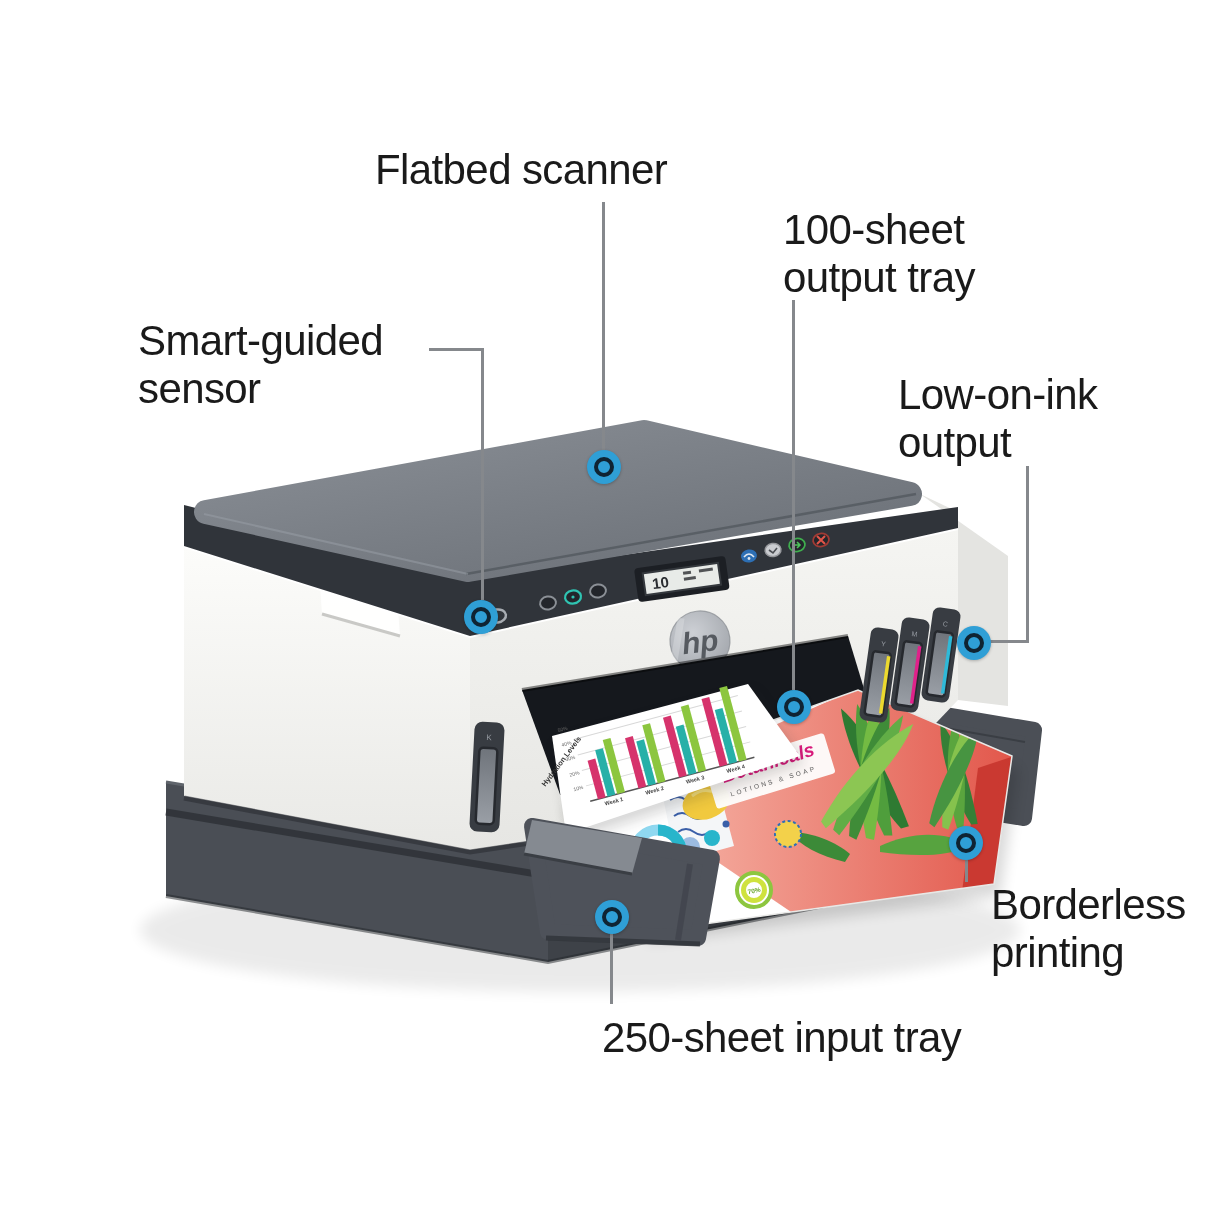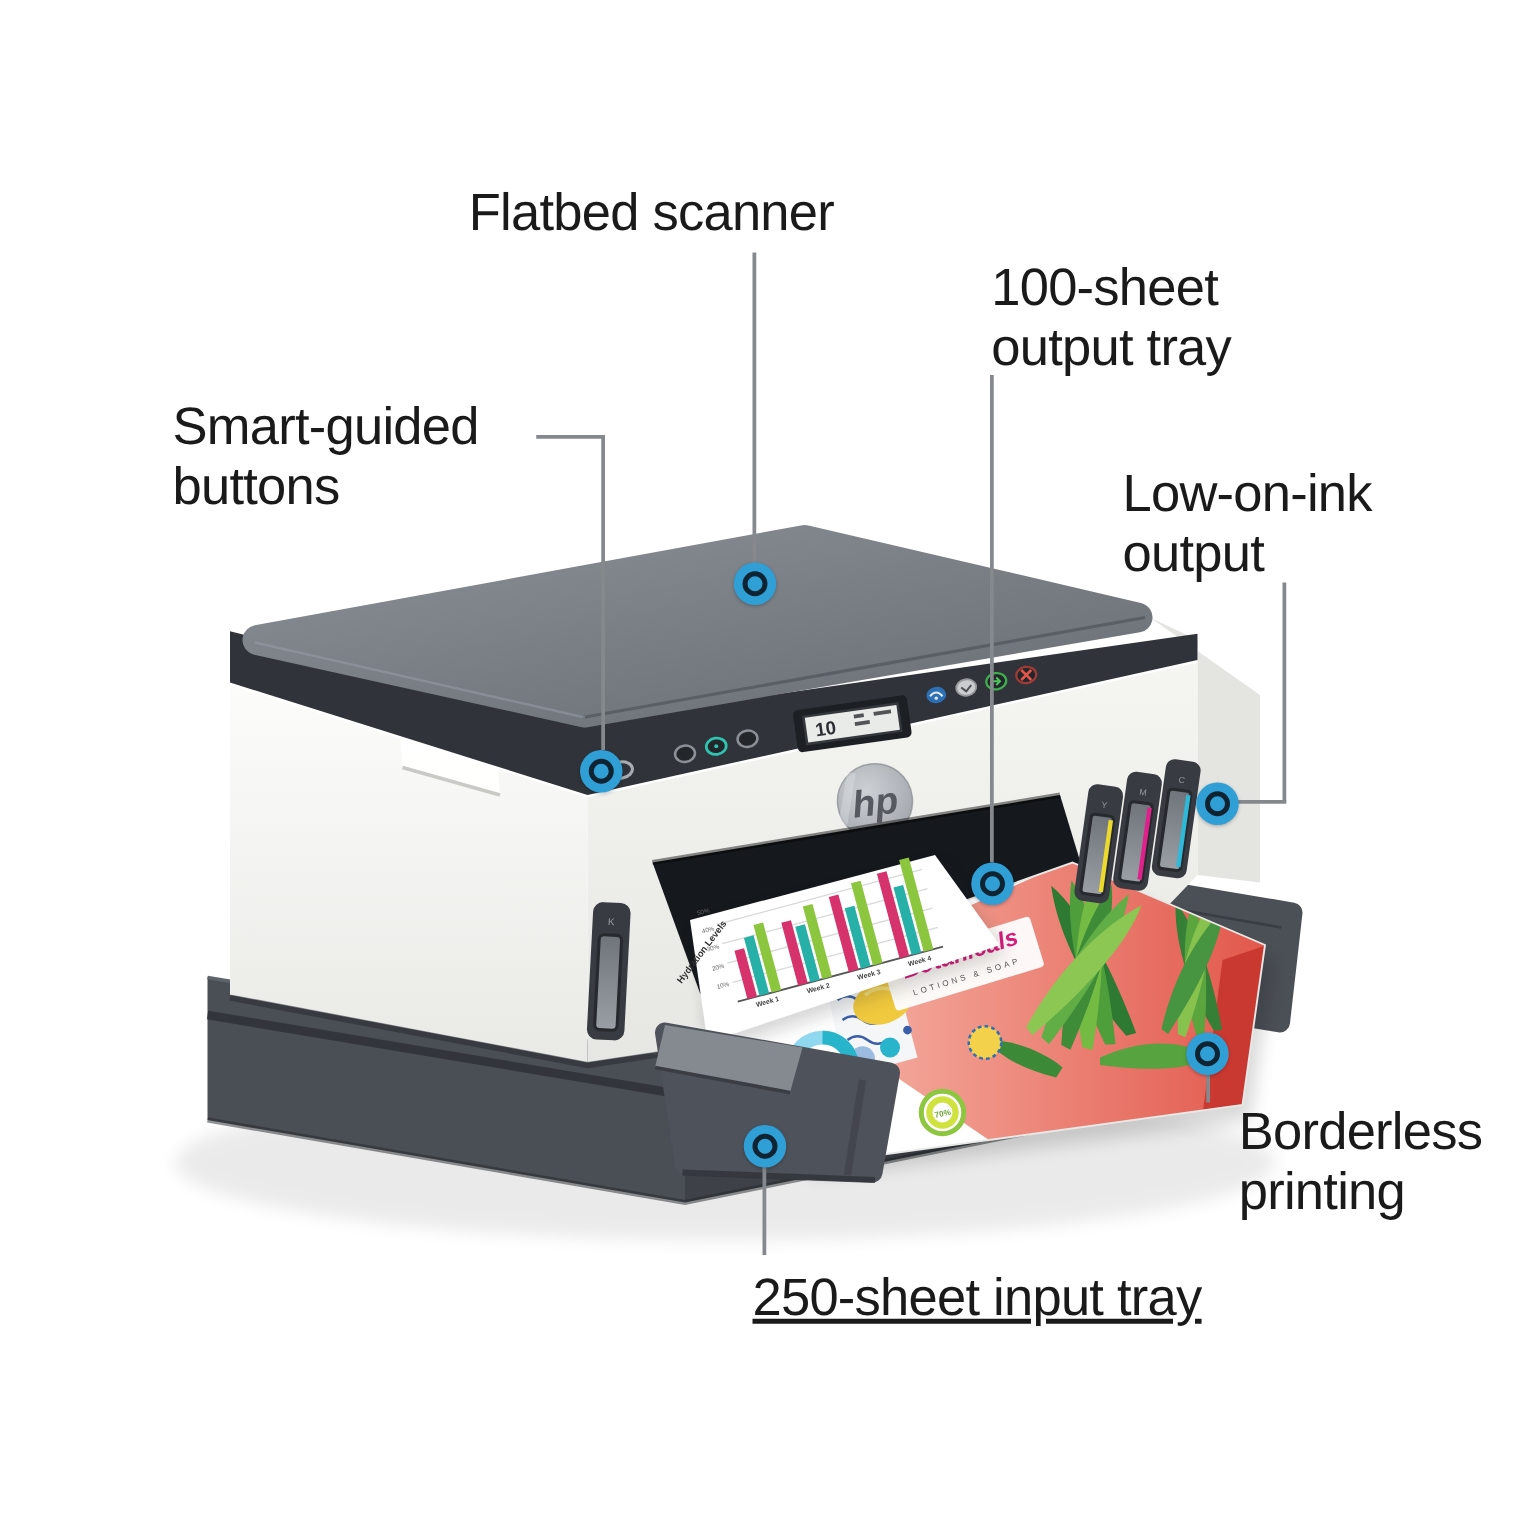--- a/index.html
+++ b/index.html
@@ -263,31 +263,31 @@
 
   <div>
     <div class="co-label" style="left:359px;top:146px;">Flatbed scanner</div>
     <div class="co-line" style="left:586px;top:202px;width:3px;height:250px;"></div>
     <div class="co-dot" style="left:571px;top:450px;">
           <span></span>
         </div>
   </div>
 
   <div>
-    <div class="co-label" style="left:767px;top:206px;margin-left:10px;">100-sheet
+    <div class="co-label" style="left:767px;top:206px;">100-sheet
 output tray</div>
     <div class="co-line" style="left:776px;top:300px;width:3px;height:390px;"></div>
     <div class="co-dot" style="left:761px;top:690px;">
           <span></span>
         </div>
   </div>
 
   <div>
     <div class="co-label" style="left:122px;top:317px;">Smart-guided
-buttons</div>
+sensor</div>
     <div class="co-line" style="left:413px;top:348px;width:55px;height:3px;"></div>
     <div class="co-line" style="left:465px;top:348px;width:3px;height:252px;"></div>
     <div class="co-dot" style="left:448px;top:600px;">
           <span></span>
         </div>
   </div>
 
   <div>
     <div class="co-label" style="left:882px;top:371px;">Low-on-ink
 output</div>
@@ -301,21 +301,21 @@
   <div>
     <div class="co-label" style="left:946px;top:881px;margin-left:29px;">Borderless
 printing</div>
     <div class="co-line" style="left:949px;top:858px;width:3px;height:24px;"></div>
     <div class="co-dot" style="left:933px;top:826px;">
           <span></span>
         </div>
   </div>
 
   <div>
-    <div class="co-label" style="left:586px;top:1014px;text-decoration:underline;">250-sheet input tray</div>
+    <div class="co-label" style="left:586px;top:1014px;">250-sheet input tray</div>
     <div class="co-line" style="left:594px;top:932px;width:3px;height:72px;"></div>
     <div class="co-dot" style="left:579px;top:900px;">
           <span></span>
         </div>
   </div>
 
 </div>
 </div>
 
 </body></html>

